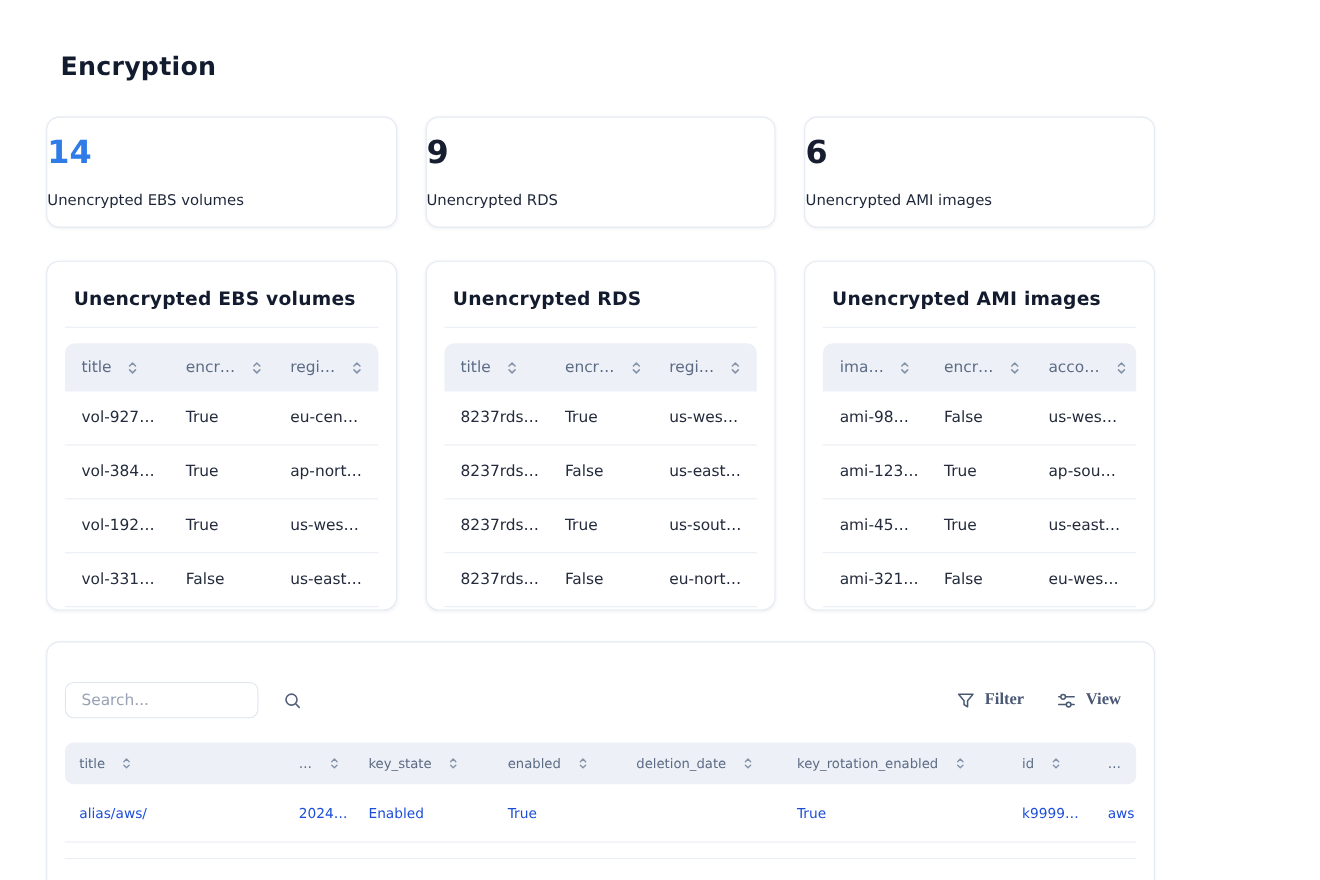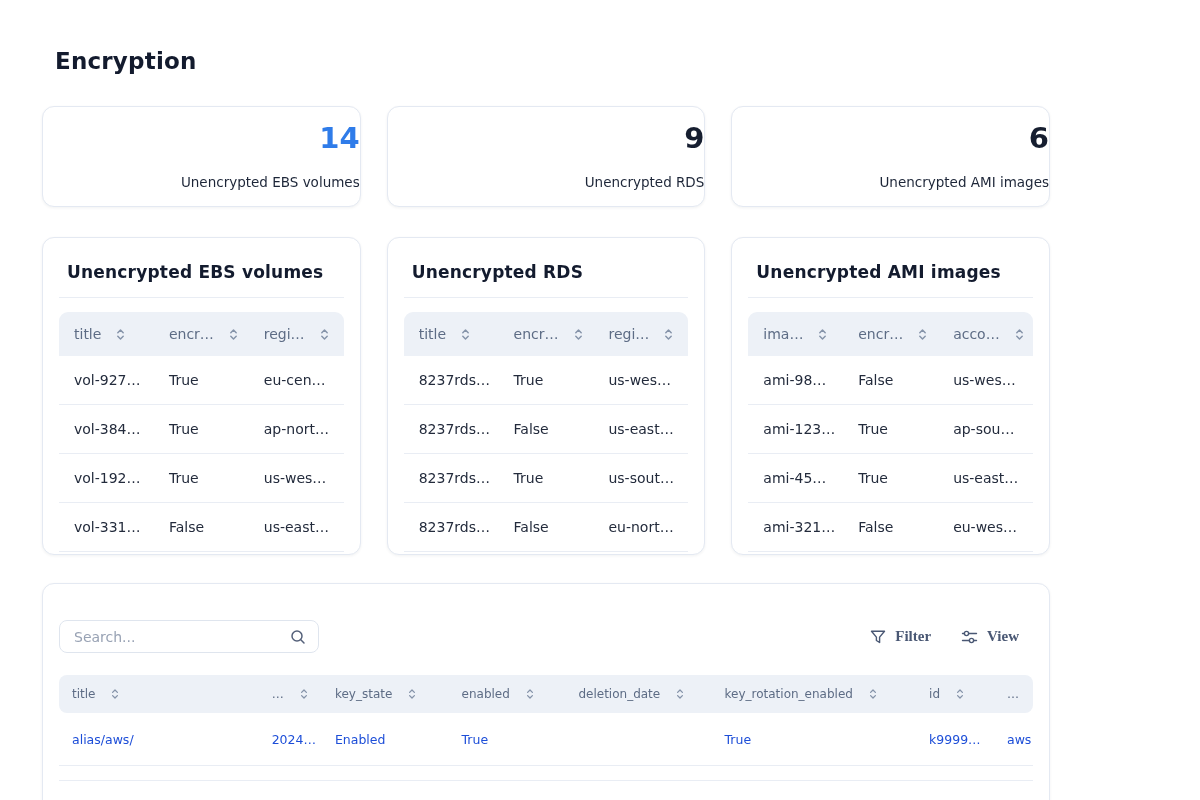--- a/index.html
+++ b/index.html
@@ -23,21 +23,21 @@
   .card {
     background: #fff;
     border: 1px solid #e4e9f2;
     border-radius: 12px;
     box-shadow: 0 1px 3px rgba(23,32,58,.06);
     box-sizing: border-box;
   }
   .stat-card {
     flex: 1; height: 101px;
     display: flex; flex-direction: column;
-    align-items: flex-end; justify-content: center; gap: 21px;
+    align-items: flex-start; justify-content: center; gap: 21px;
   }
   .stat-value { font-size: 29px; font-weight: 700; color: #161e30; line-height: 1; }
   .stat-value.accent { color: #2f7ce9; }
   .stat-label { font-size: 13.5px; color: #1d2638; font-weight: 500; }
 
   .tables-row { margin-top: 30px; }
   .table-card {
     flex: 1; height: 318px;
     padding: 16px 16px 0 16px;
     overflow: hidden;
@@ -72,21 +72,21 @@
   .kms-card {
     margin: 28px 0 0 42px;
     width: 1008px; height: 400px;
     padding: 16px; overflow: hidden;
   }
   .kms-toolbar {
     display: flex; justify-content: space-between; align-items: center;
     margin-top: 20px; padding-right: 14px;
   }
   .search-box {
-    width: 260px; height: 33px; box-sizing: border-box;
+    width: 176px; height: 33px; box-sizing: border-box;
     border: 1px solid #dfe5ee; border-radius: 8px;
     display: flex; align-items: center; padding: 0 12px; gap: 8px;
   }
   .search-box input {
     flex: 1; border: none; outline: none; background: transparent;
     font-family: inherit; font-size: 14px; color: #333b4e;
   }
   .search-box input::placeholder { color: #98a2b4; }
   .toolbar-actions { display: flex; gap: 30px; align-items: center; }
   .toolbar-btn {

